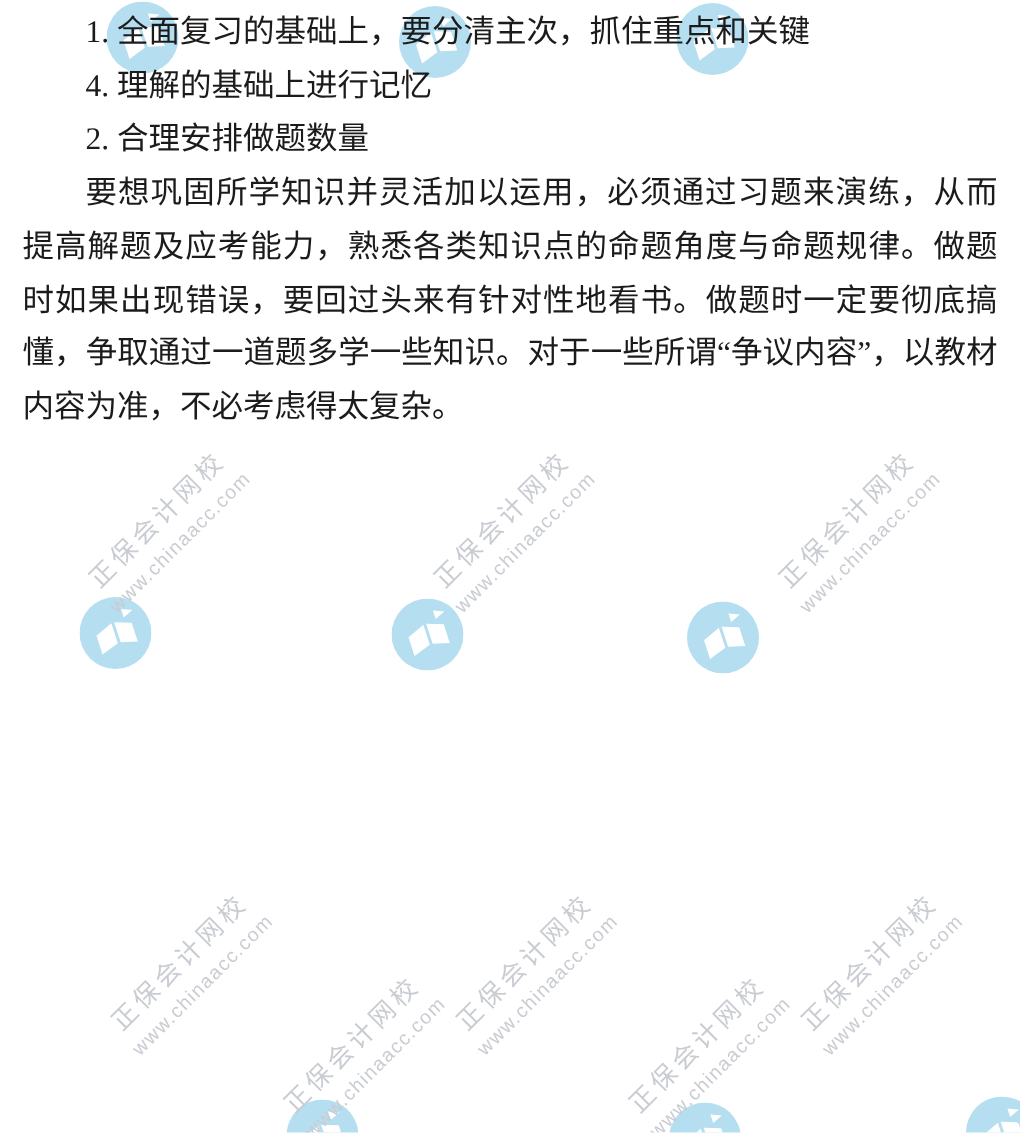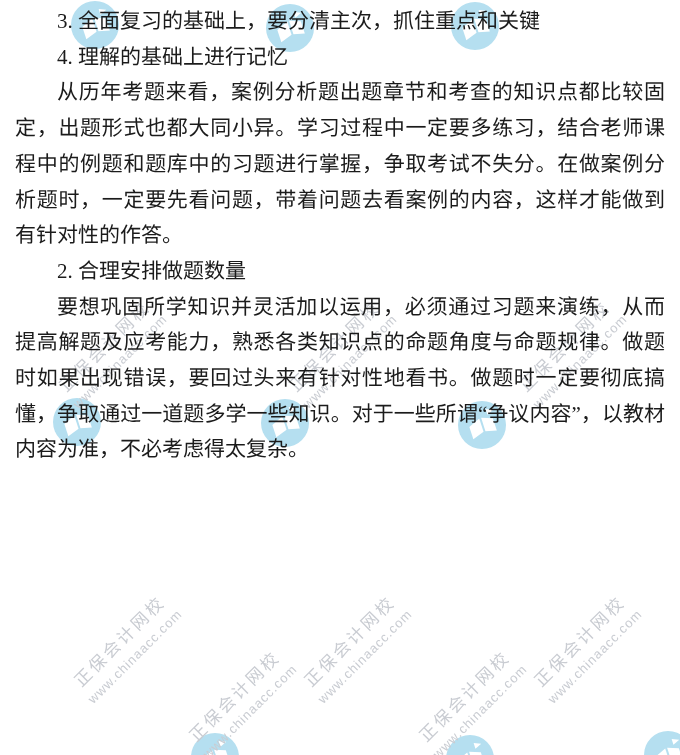--- a/index.html
+++ b/index.html
@@ -183,23 +183,22 @@
       <div class="wm-cn">正保会计网校</div>
       <div class="wm-url">www.chinaacc.com</div>
     </div>
     <div class="wm-unit" style="left:380px;top:680px;">
       <div class="wm-cn">正保会计网校</div>
       <div class="wm-url">www.chinaacc.com</div>
     </div>
   </div>
 
   <div class="text-layer">
-    <p>3. 全面复习的基础上，要分清主次，抓住重点和关键</p>
+    <p>1. 全面复习的基础上，要分清主次，抓住重点和关键</p>
 
     <p>4. 理解的基础上进行记忆</p>
 
-    <p>从历年考题来看，案例分析题出题章节和考查的知识点都比较固定，出题形式也都大同小异。学习过程中一定要多练习，结合老师课程中的例题和题库中的习题进行掌握，争取考试不失分。在做案例分析题时，一定要先看问题，带着问题去看案例的内容，这样才能做到有针对性的作答。</p>
 
     <p>2. 合理安排做题数量</p>
     <p>要想巩固所学知识并灵活加以运用，必须通过习题来演练，从而提高解题及应考能力，熟悉各类知识点的命题角度与命题规律。做题时如果出现错误，要回过头来有针对性地看书。做题时一定要彻底搞懂，争取通过一道题多学一些知识。对于一些所谓“争议内容”，以教材内容为准，不必考虑得太复杂。</p>
   </div>
 
 </div>
 
 </body></html>

